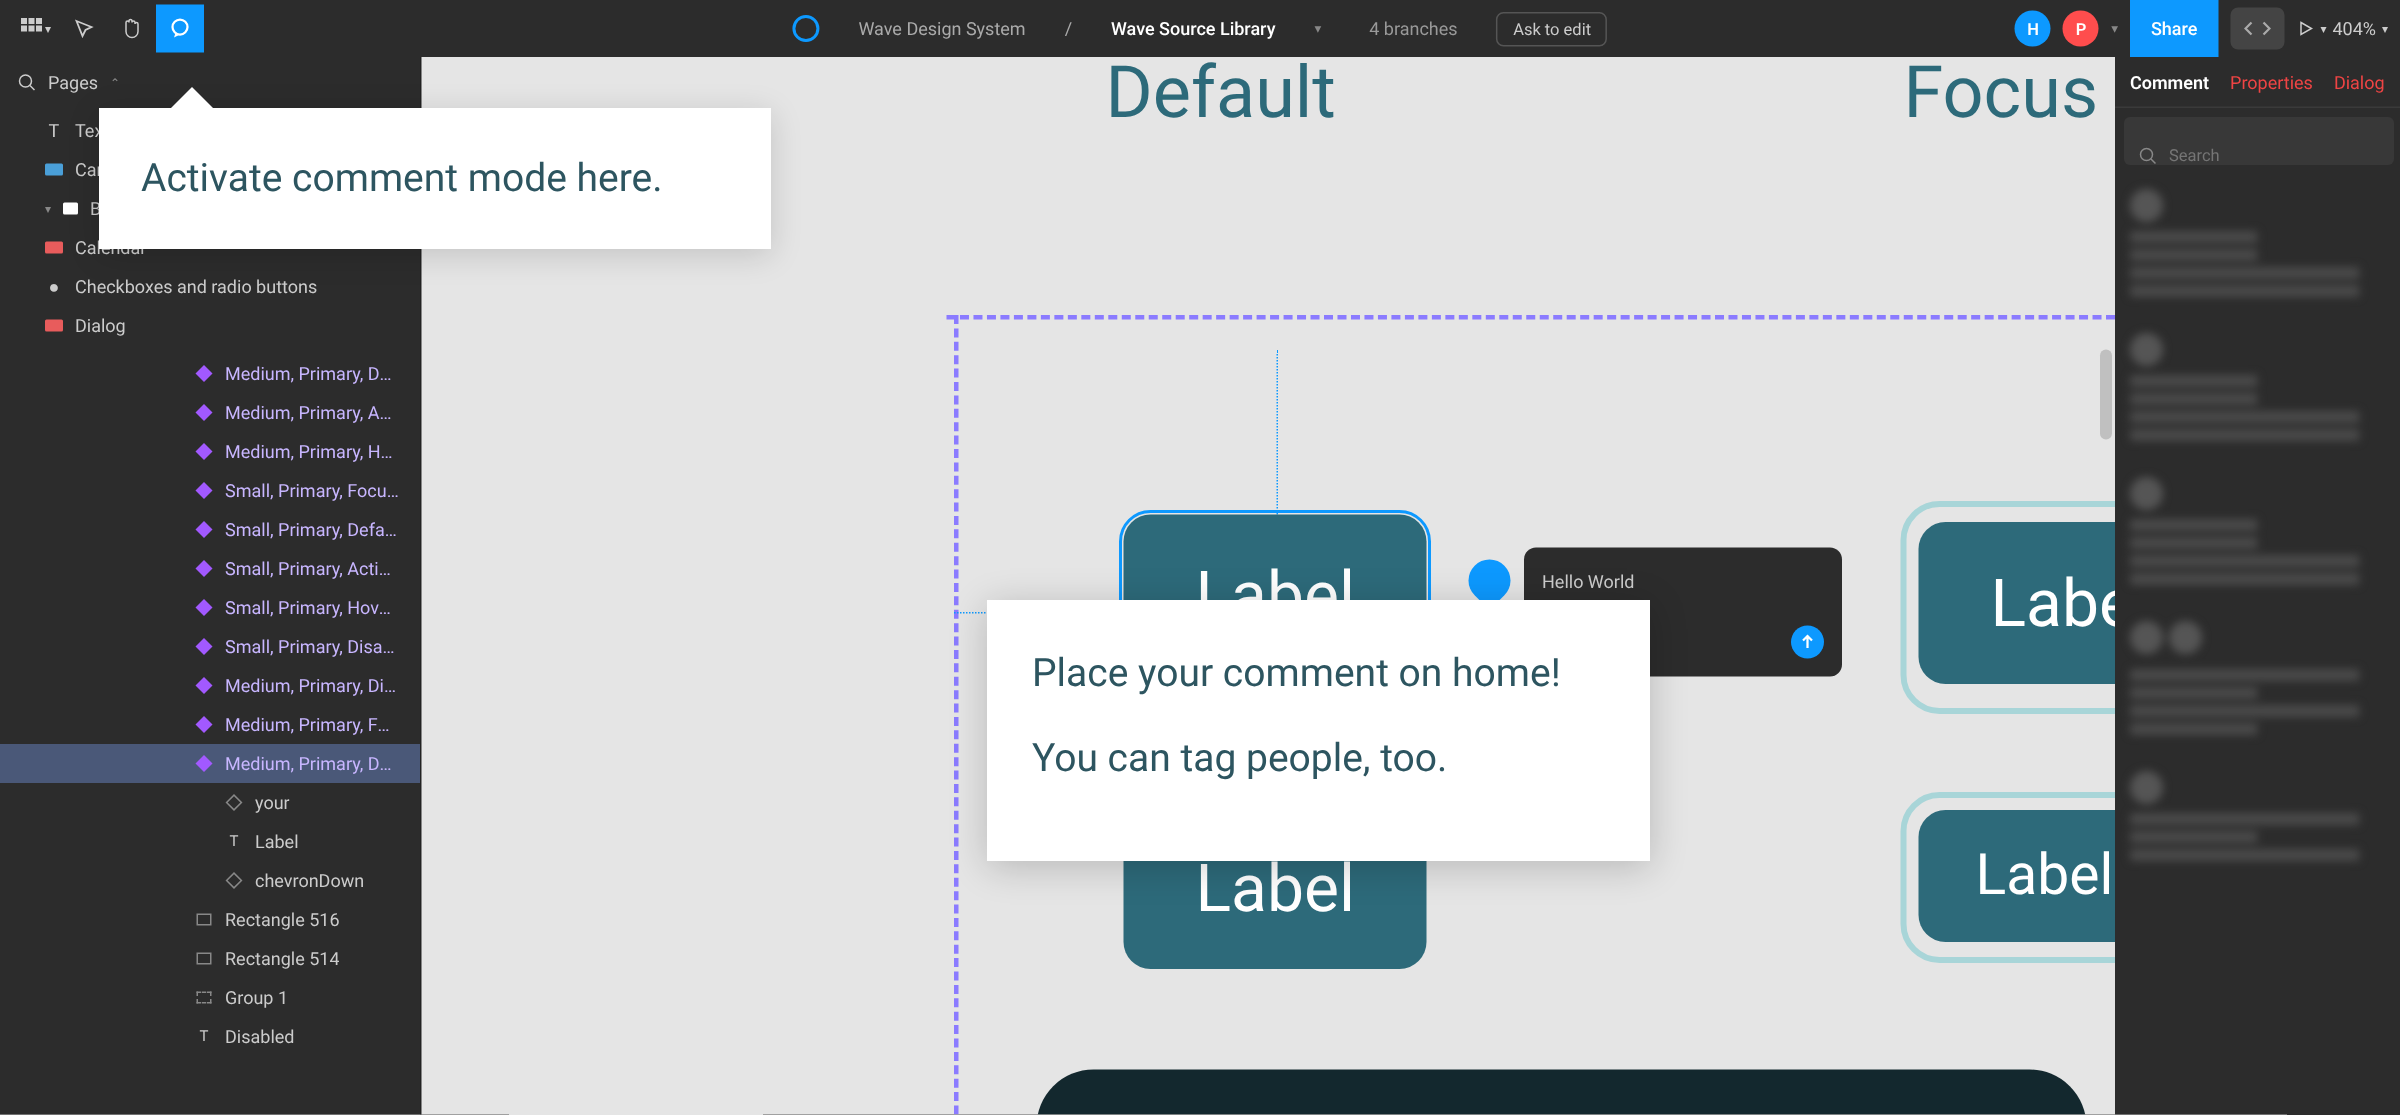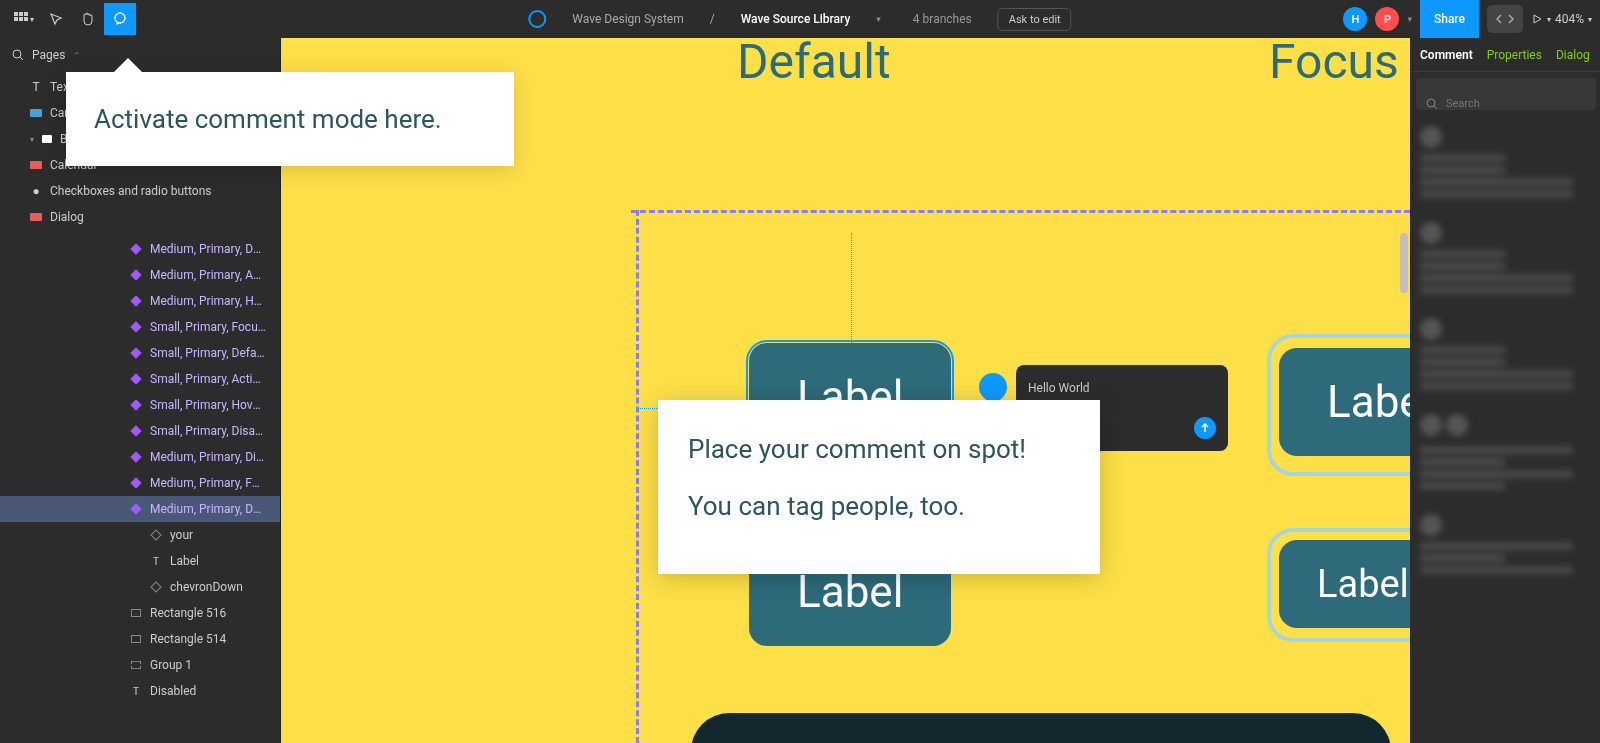--- a/index.html
+++ b/index.html
@@ -31,21 +31,21 @@
 .layer-item.indent3{padding-left:150px}
 .layer-item.selected{background:#4a5878}
 .layer-icon{width:12px;height:12px;display:flex;align-items:center;justify-content:center;flex-shrink:0}
 .diamond{width:8px;height:8px;background:#a259ff;transform:rotate(45deg)}
 .diamond.outline{background:transparent;border:1px solid #888}
 .rect-icon{width:10px;height:8px;border:1px solid #888}
 .group-icon{width:10px;height:8px;border:1px dashed #888}
 .caret{font-size:8px;color:#888}
 .layer-text{white-space:nowrap;overflow:hidden;text-overflow:ellipsis}
 .layer-item.purple-text .layer-text{color:#c8b6ff}
-.canvas{flex:1;background:#fde047;position:relative;overflow:hidden}
+.canvas{flex:1;background:#e5e5e5;position:relative;overflow:hidden}
 .canvas-header-default{position:absolute;top:-5px;left:456px;font-size:48px;color:#2d6a7a;font-weight:400}
 .canvas-header-focus{position:absolute;top:-5px;left:988px;font-size:48px;color:#2d6a7a;font-weight:400}
 .dashed-h{position:absolute;border-top:3px dashed #8b7bff;left:350px;right:0;top:172px}
 .dashed-v{position:absolute;border-left:3px dashed #8b7bff;top:172px;bottom:0;left:355px}
 .label-btn{position:absolute;background:#2d6a7a;color:#fff;border-radius:18px;font-size:44px;display:flex;align-items:center;justify-content:center;padding:28px 48px}
 .label-btn.selected{outline:2px solid #0d99ff;outline-offset:1px}
 .label-focus{position:absolute;background:#2d6a7a;color:#fff;border-radius:18px;font-size:44px;display:flex;align-items:center;justify-content:center;padding:28px 48px}
 .focus-ring{position:absolute;border:4px solid #a8d5d8;border-radius:26px}
 .hug-badge{position:absolute;background:#a259ff;color:#fff;font-size:10px;padding:2px 6px;border-radius:2px;top:445px;left:550px}
 .comment-pin{position:absolute;width:28px;height:28px;background:#0d99ff;border-radius:50% 50% 50% 0;transform:rotate(-45deg);top:335px;left:698px}
@@ -53,21 +53,21 @@
 .comment-input{color:#ccc;font-size:12px;padding:4px 0}
 .comment-actions{display:flex;align-items:center;gap:12px;margin-top:18px;justify-content:space-between}
 .comment-icons{display:flex;gap:12px;color:#888}
 .send-btn{width:22px;height:22px;background:#0d99ff;border-radius:50%;display:flex;align-items:center;justify-content:center}
 .tooltip1{position:absolute;top:72px;left:66px;background:#fff;padding:32px 28px;box-shadow:0 4px 20px rgba(0,0,0,0.15);font-size:26px;color:#2d5560;width:448px}
 .tooltip1::before{content:"";position:absolute;top:-14px;left:48px;border-left:14px solid transparent;border-right:14px solid transparent;border-bottom:14px solid #fff}
 .tooltip2{position:absolute;top:400px;left:658px;background:#fff;padding:30px 30px;box-shadow:0 4px 24px rgba(0,0,0,0.2);font-size:26px;color:#2d5560;width:442px;line-height:1.5}
 .tooltip2 p{margin-bottom:18px}
 .right-panel{width:190px;background:#2c2c2c;flex-shrink:0;color:#ccc;font-size:12px}
 .right-tabs{height:34px;display:flex;align-items:center;padding:0 10px;gap:14px;border-bottom:1px solid #3a3a3a}
-.right-tab{color:#84cc16;cursor:pointer}
+.right-tab{color:#ef4444;cursor:pointer}
 .right-tab.active{color:#fff;font-weight:600}
 .search-row{height:32px;display:flex;align-items:flex-end;padding:0 10px;gap:8px;margin:6px 6px;background:#383838;border-radius:4px}
 .search-row input{background:transparent;border:none;color:#888;font-size:11px;outline:none;flex:1}
 .comment-thread{padding:10px;filter:blur(3px)}
 .thread-avatar{width:22px;height:22px;border-radius:50%;background:#555;margin-bottom:6px}
 .thread-line{height:8px;background:#4a4a4a;border-radius:2px;margin:4px 0;width:90%}
 .thread-line.short{width:50%}
 .guide-dotted{position:absolute;border-left:1px dotted #0d99ff;height:240px;top:195px;left:570px}
 .scrollbar-v{position:absolute;right:2px;top:195px;width:8px;height:60px;background:#c0c0c0;border-radius:4px}
 .bottom-dark{position:absolute;bottom:-60px;left:410px;width:700px;height:90px;background:#13282e;border-radius:38px 38px 0 0}
@@ -375,15 +375,15 @@
       <div class="thread-line short"></div>
       <div class="thread-line"></div>
     </div>
   </div>
 </div>
 
 <div class="tooltip1">
   <span>Activate comment mode here.</span>
 </div>
 <div class="tooltip2">
-  <p>Place your comment on spot!</p>
+  <p>Place your comment on home!</p>
   <p>You can tag people, too.</p>
 </div>
 
 </body></html>

